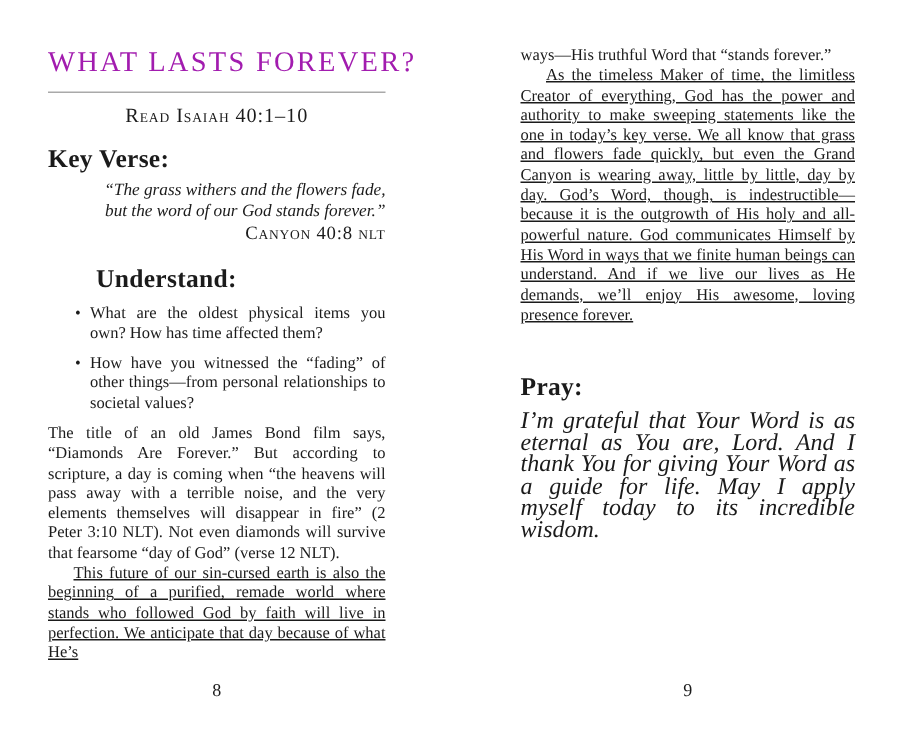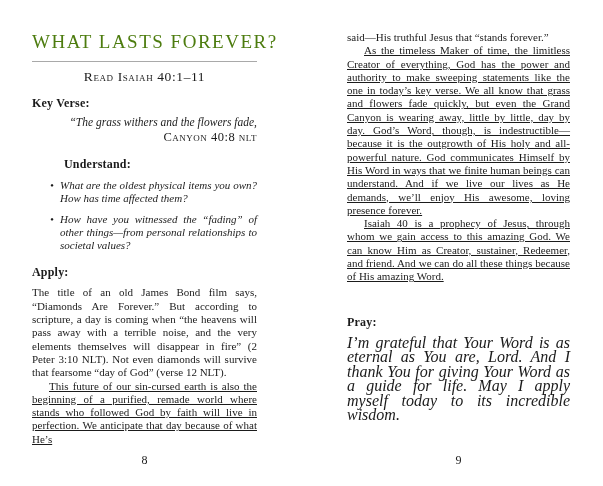--- a/index.html
+++ b/index.html
@@ -21,39 +21,39 @@
     height: 486px;
   }
   .page-left  { left: 32px;  width: 225px; }
   .page-right { left: 347px; width: 223px; }
 
   .chapter-title {
     margin-top: 32px;
     text-align: center;
     font-size: 19px;
     letter-spacing: 1.5px;
-    color: #4d7c0f;
+    color: #a21caf;
     line-height: 20px;
     white-space: nowrap;
   }
   .title-rule {
     border: none;
     border-top: 1px solid #a9a9a9;
     margin: 9px 0 0 0;
   }
   .read-ref {
     margin-top: 7px;
     text-align: center;
     font-variant: small-caps;
     font-size: 13.5px;
     letter-spacing: 0.6px;
   }
   .section-heading {
     font-weight: bold;
-    font-size: 12px;
+    font-size: 17px;
     margin-top: 12px;
     letter-spacing: 0.2px;
     font-family: Liberation Serif, serif;
   }
   .section-heading.keyverse   { margin-top: 11px; }
   .section-heading.understand { margin-top: 13px; margin-left: 32px; }
   .section-heading.apply      { margin-top: 13px; }
   .section-heading.pray       { margin-top: 31px; }
 
   .verse-block {
@@ -68,21 +68,20 @@
     font-variant: small-caps;
     font-size: 12.5px;
     letter-spacing: 0.5px;
     margin-top: 1px;
   }
 
   ul.bullet-list {
     margin: 7px 0 0 0;
     padding: 0 0 0 28px;
     list-style: none;
-    font-style: italic;
   }
   ul.bullet-list li {
     position: relative;
     font-size: 11px;
     line-height: 13.3px;
     margin-bottom: 7px;
     text-align: justify;
   }
   ul.bullet-list li::before {
     content: "\2022";
@@ -117,43 +116,42 @@
     text-align: center;
     font-size: 12px;
   }
 </style>
 </head>
 <body>
 
 <div class="page page-left">
   <div class="chapter-title">WHAT LASTS FOREVER?</div>
   <hr class="title-rule">
-  <div class="read-ref">Read Isaiah 40:1–11</div>
+  <div class="read-ref">Read Isaiah 40:1–10</div>
 
   <div class="section-heading keyverse">Key Verse:</div>
   <div class="verse-block">
     <div>“The grass withers and the flowers fade,</div>
+    <div>but the word of our God stands forever.”</div>
     <div class="verse-ref">Canyon 40:8 nlt</div>
   </div>
 
   <div class="section-heading understand">Understand:</div>
   <ul class="bullet-list">
     <li>What are the oldest physical items you own? How has time affected them?</li>
     <li>How have you witnessed the “fading” of other things—from personal relationships to societal values?</li>
   </ul>
 
-  <div class="section-heading apply">Apply:</div>
   <p class="body-para first">The title of an old James Bond film says, “Diamonds Are Forever.” But according to scripture, a day is coming when “the heavens will pass away with a terrible noise, and the very elements themselves will disappear in fire” (2 Peter 3:10 NLT). Not even diamonds will survive that fearsome “day of God” (verse 12 NLT).</p>
   <p class="body-para indent">This future of our sin-cursed earth is also the beginning of a purified, remade world where stands who followed God by faith will live in perfection. We anticipate that day because of what He’s</p>
 
   <div class="page-number">8</div>
 </div>
 
 <div class="page page-right">
-  <p class="body-para top">said—His truthful Jesus that “stands forever.”</p>
+  <p class="body-para top">ways—His truthful Word that “stands forever.”</p>
   <p class="body-para indent">As the timeless Maker of time, the limitless Creator of everything, God has the power and authority to make sweeping statements like the one in today’s key verse. We all know that grass and flowers fade quickly, but even the Grand Canyon is wearing away, little by little, day by day. God’s Word, though, is indestructible—because it is the outgrowth of His holy and all-powerful nature. God communicates Himself by His Word in ways that we finite human beings can understand. And if we live our lives as He demands, we’ll enjoy His awesome, loving presence forever.</p>
-  <p class="body-para indent">Isaiah 40 is a prophecy of Jesus, through whom we gain access to this amazing God. We can know Him as Creator, sustainer, Redeemer, and friend. And we can do all these things because of His amazing Word.</p>
 
   <div class="section-heading pray">Pray:</div>
   <p class="prayer">I’m grateful that Your Word is as eternal as You are, Lord. And I thank You for giving Your Word as a guide for life. May I apply myself today to its incredible wisdom.</p>
 
   <div class="page-number">9</div>
 </div>
 
 </body></html>

